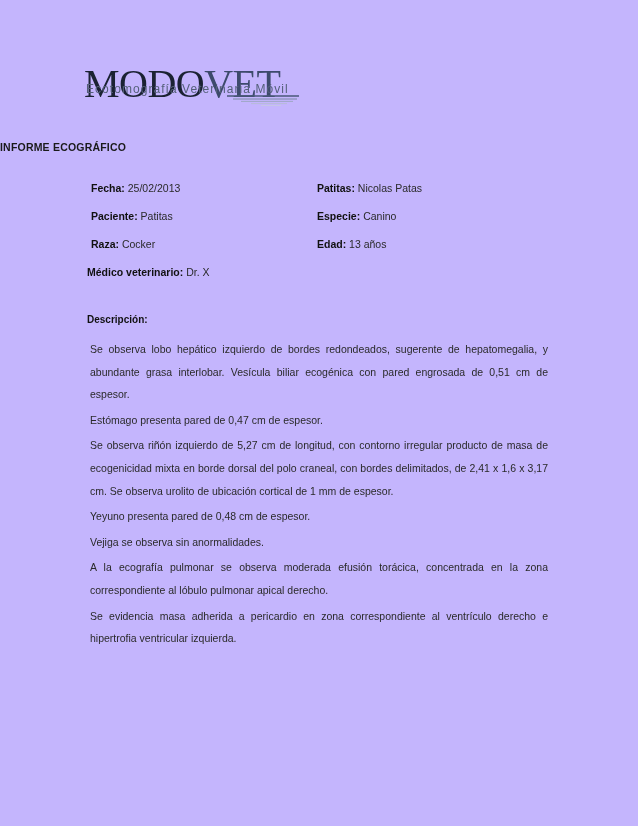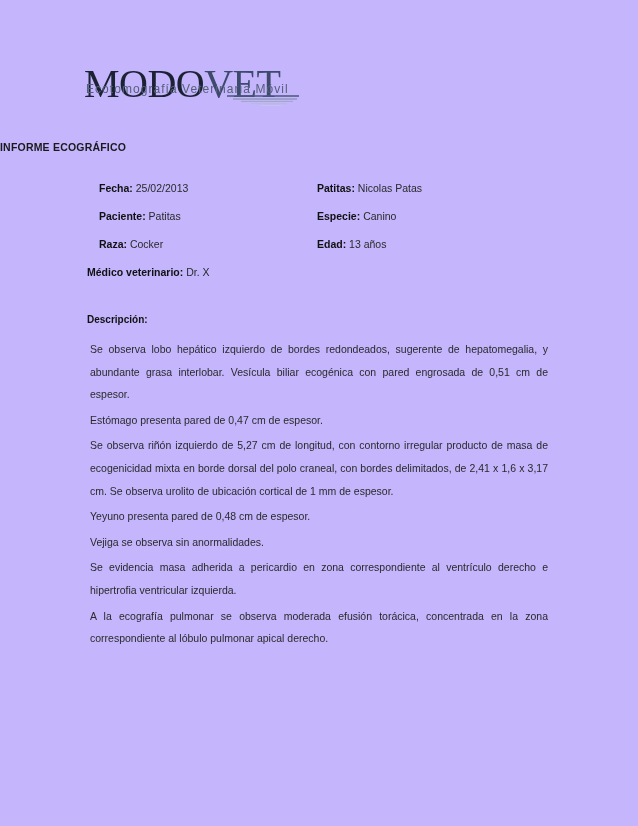--- a/index.html
+++ b/index.html
@@ -88,21 +88,21 @@
     height: 28px;
   }
   .meta-cell {
     position: absolute;
     top: 0;
     font-size: 10.5px;
     line-height: 14px;
     white-space: nowrap;
     color: #1a1a1a;
   }
-  .meta-cell.col-left { left: 12px; }
+  .meta-cell.col-left { left: 4px; }
   .meta-cell.col-right { left: 230px; }
   .meta-cell.full { left: 0; }
   .meta-label {
     font-weight: bold;
     color: #111111;
   }
   .meta-value {
     font-weight: normal;
     color: #2a2a2a;
   }
@@ -195,17 +195,17 @@
   </div>
 
   <div class="desc-block">
     <div class="desc-heading">Descripción:</div>
 
     <p class="desc-para">Se observa lobo hepático izquierdo de bordes redondeados, sugerente de hepatomegalia, y abundante grasa interlobar. Vesícula biliar ecogénica con pared engrosada de 0,51 cm de espesor.</p>
     <p class="desc-para">Estómago presenta pared de 0,47 cm de espesor.</p>
     <p class="desc-para">Se observa riñón izquierdo de 5,27 cm de longitud, con contorno irregular producto de masa de ecogenicidad mixta en borde dorsal del polo craneal, con bordes delimitados, de 2,41 x 1,6 x 3,17 cm. Se observa urolito de ubicación cortical de 1 mm de espesor.</p>
     <p class="desc-para">Yeyuno presenta pared de 0,48 cm de espesor.</p>
     <p class="desc-para">Vejiga se observa sin anormalidades.</p>
+    <p class="desc-para">A la ecografía pulmonar se observa moderada efusión torácica, concentrada en la zona correspondiente al lóbulo pulmonar apical derecho.</p>
     <p class="desc-para">Se evidencia masa adherida a pericardio en zona correspondiente al ventrículo derecho e hipertrofia ventricular izquierda.</p>
-    <p class="desc-para">A la ecografía pulmonar se observa moderada efusión torácica, concentrada en la zona correspondiente al lóbulo pulmonar apical derecho.</p>
   </div>
 
 </div>
 
 </body></html>

